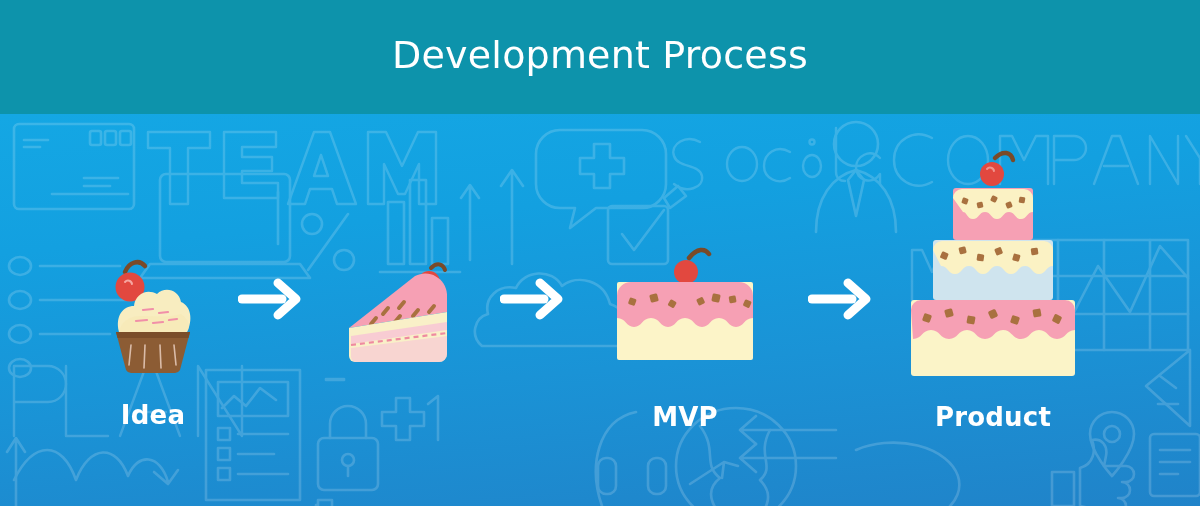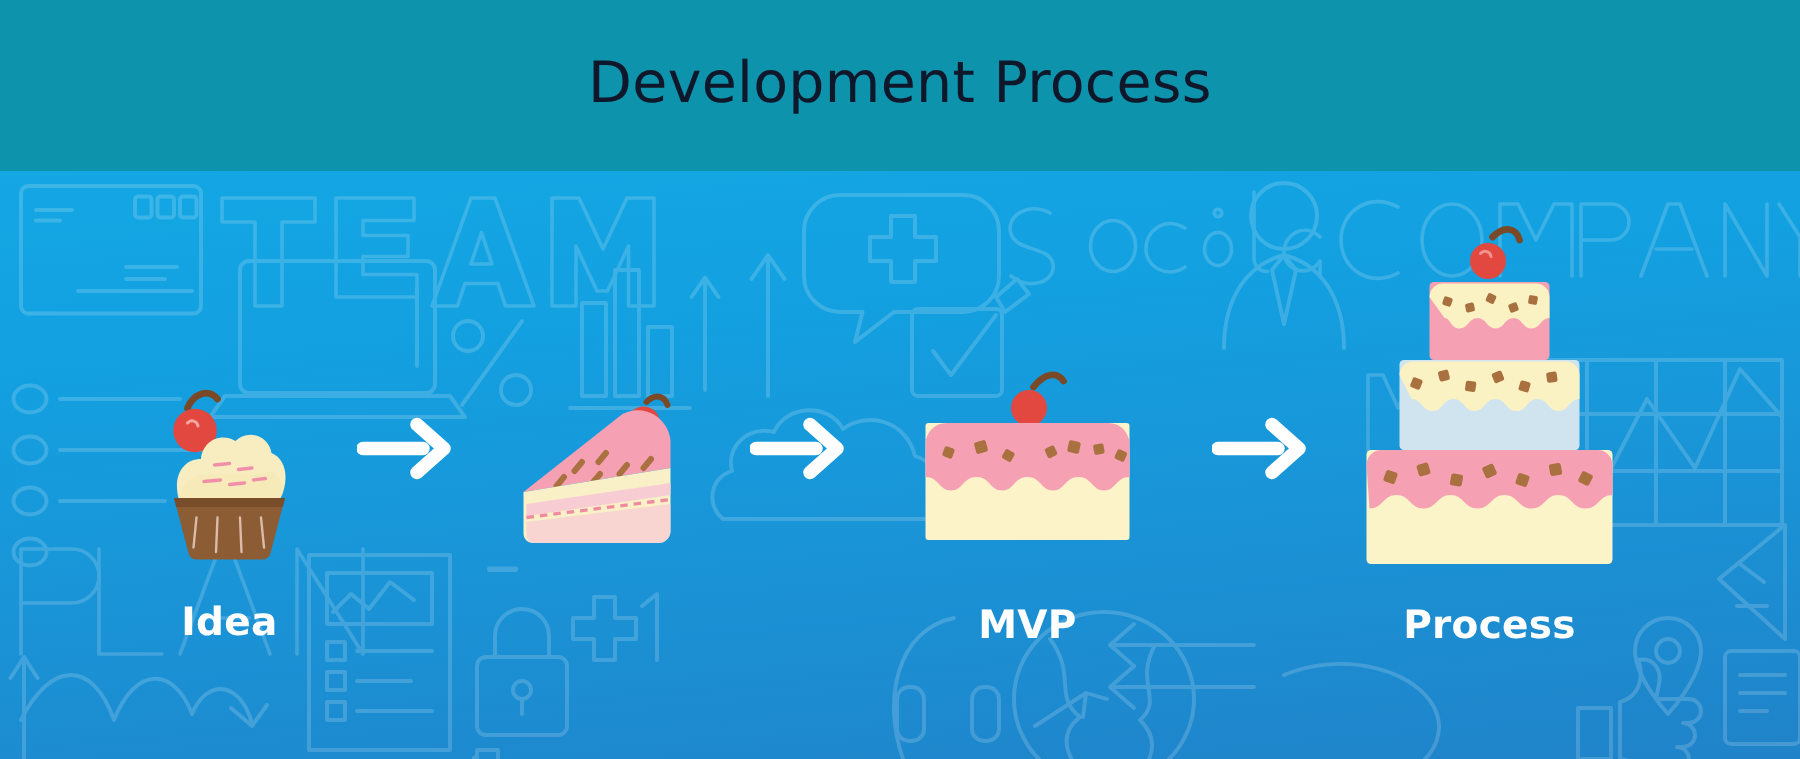--- a/index.html
+++ b/index.html
@@ -27,21 +27,21 @@
     top: 0;
     width: 1200px;
     height: 114px;
     background: #0d93ab;
     display: flex;
     align-items: center;
     justify-content: center;
     box-sizing: border-box;
   }
   .header-title {
-    color: #0f172a;
+    color: #ffffff;
     font-size: 38px;
     font-weight: 400;
     letter-spacing: 0.2px;
     font-family: "DejaVu Sans", "Liberation Sans", sans-serif;
     line-height: 1;
     padding-bottom: 4px;
   }
 
   
   .stage {
@@ -503,18 +503,18 @@
               <rect x="18" y="170" width="8" height="8" rx="1.6" transform="rotate(20 22 174)"></rect>
               <rect x="40" y="165" width="8" height="8" rx="1.6" transform="rotate(-16 44 169)"></rect>
               <rect x="62" y="172" width="8" height="8" rx="1.6" transform="rotate(10 66 176)"></rect>
               <rect x="84" y="166" width="8" height="8" rx="1.6" transform="rotate(-24 88 170)"></rect>
               <rect x="106" y="172" width="8" height="8" rx="1.6" transform="rotate(18 110 176)"></rect>
               <rect x="128" y="165" width="8" height="8" rx="1.6" transform="rotate(-10 132 169)"></rect>
               <rect x="148" y="171" width="8" height="8" rx="1.6" transform="rotate(26 152 175)"></rect>
             </g>
           </svg>
         </div>
-        <span class="step-label">Process</span>
+        <span class="step-label">Product</span>
       </div>
 
     </div>
   </div>
 </div>
 
 </body></html>

